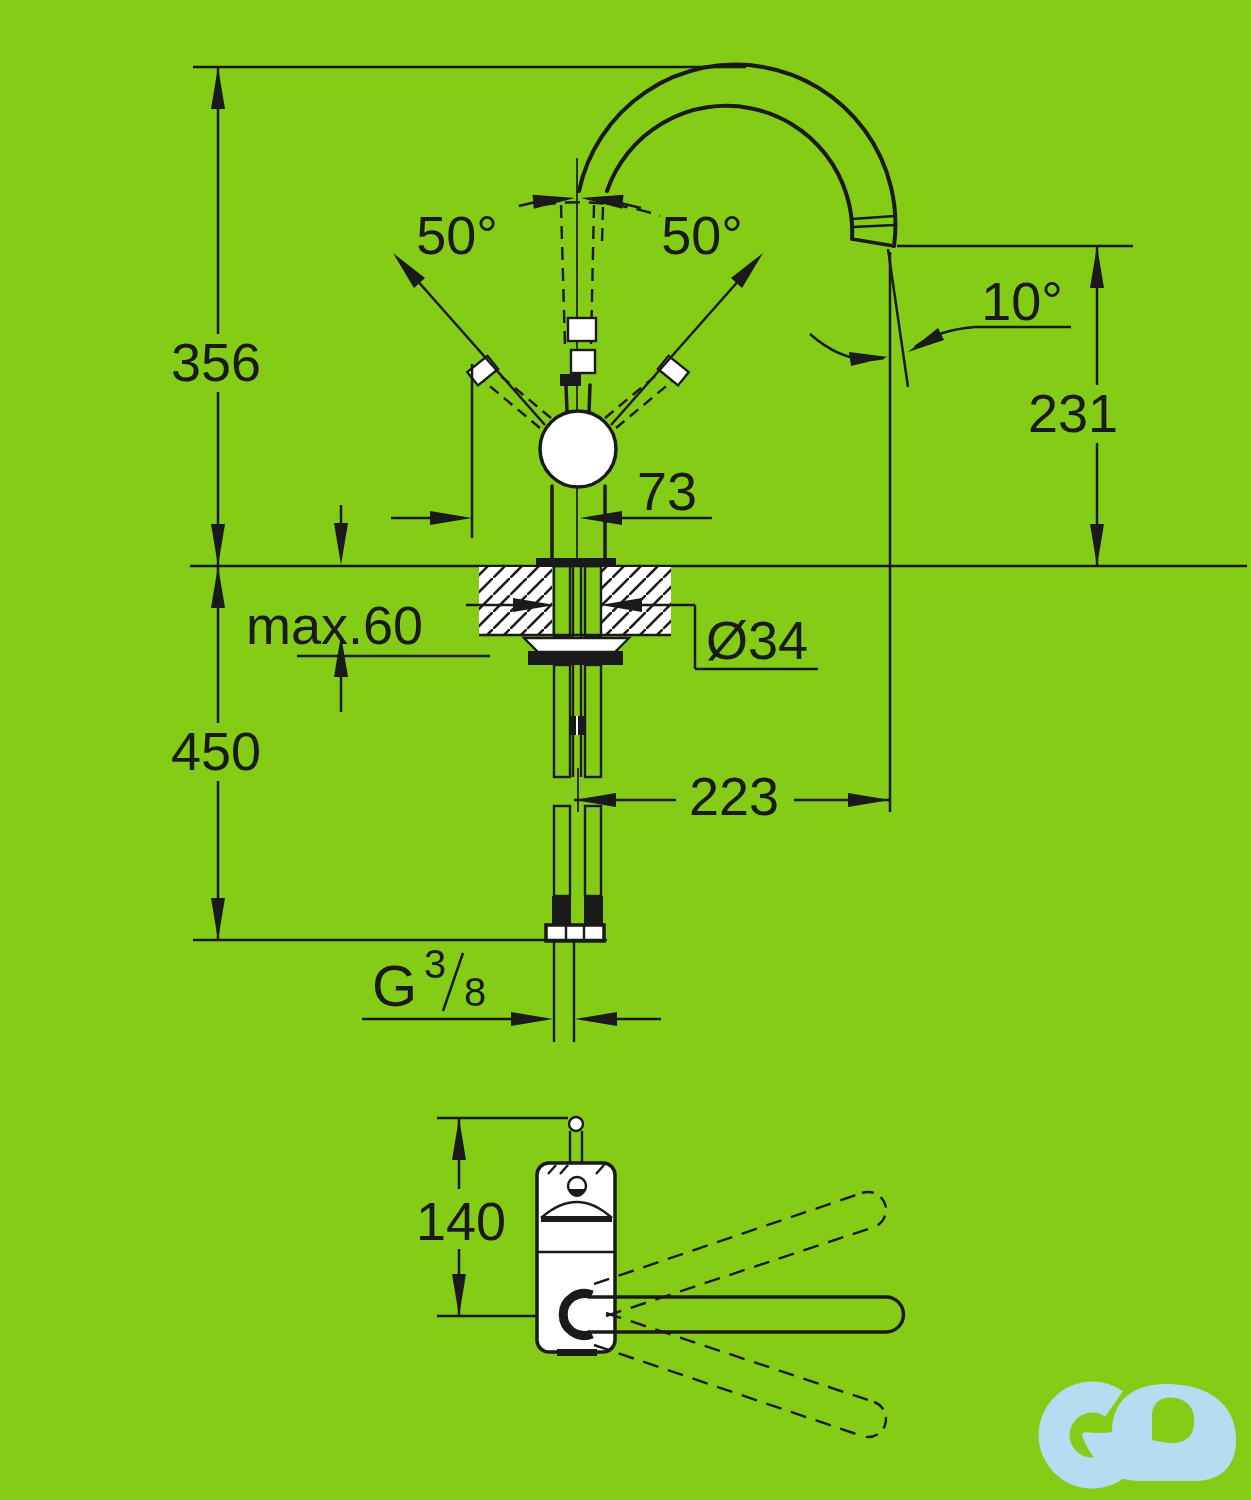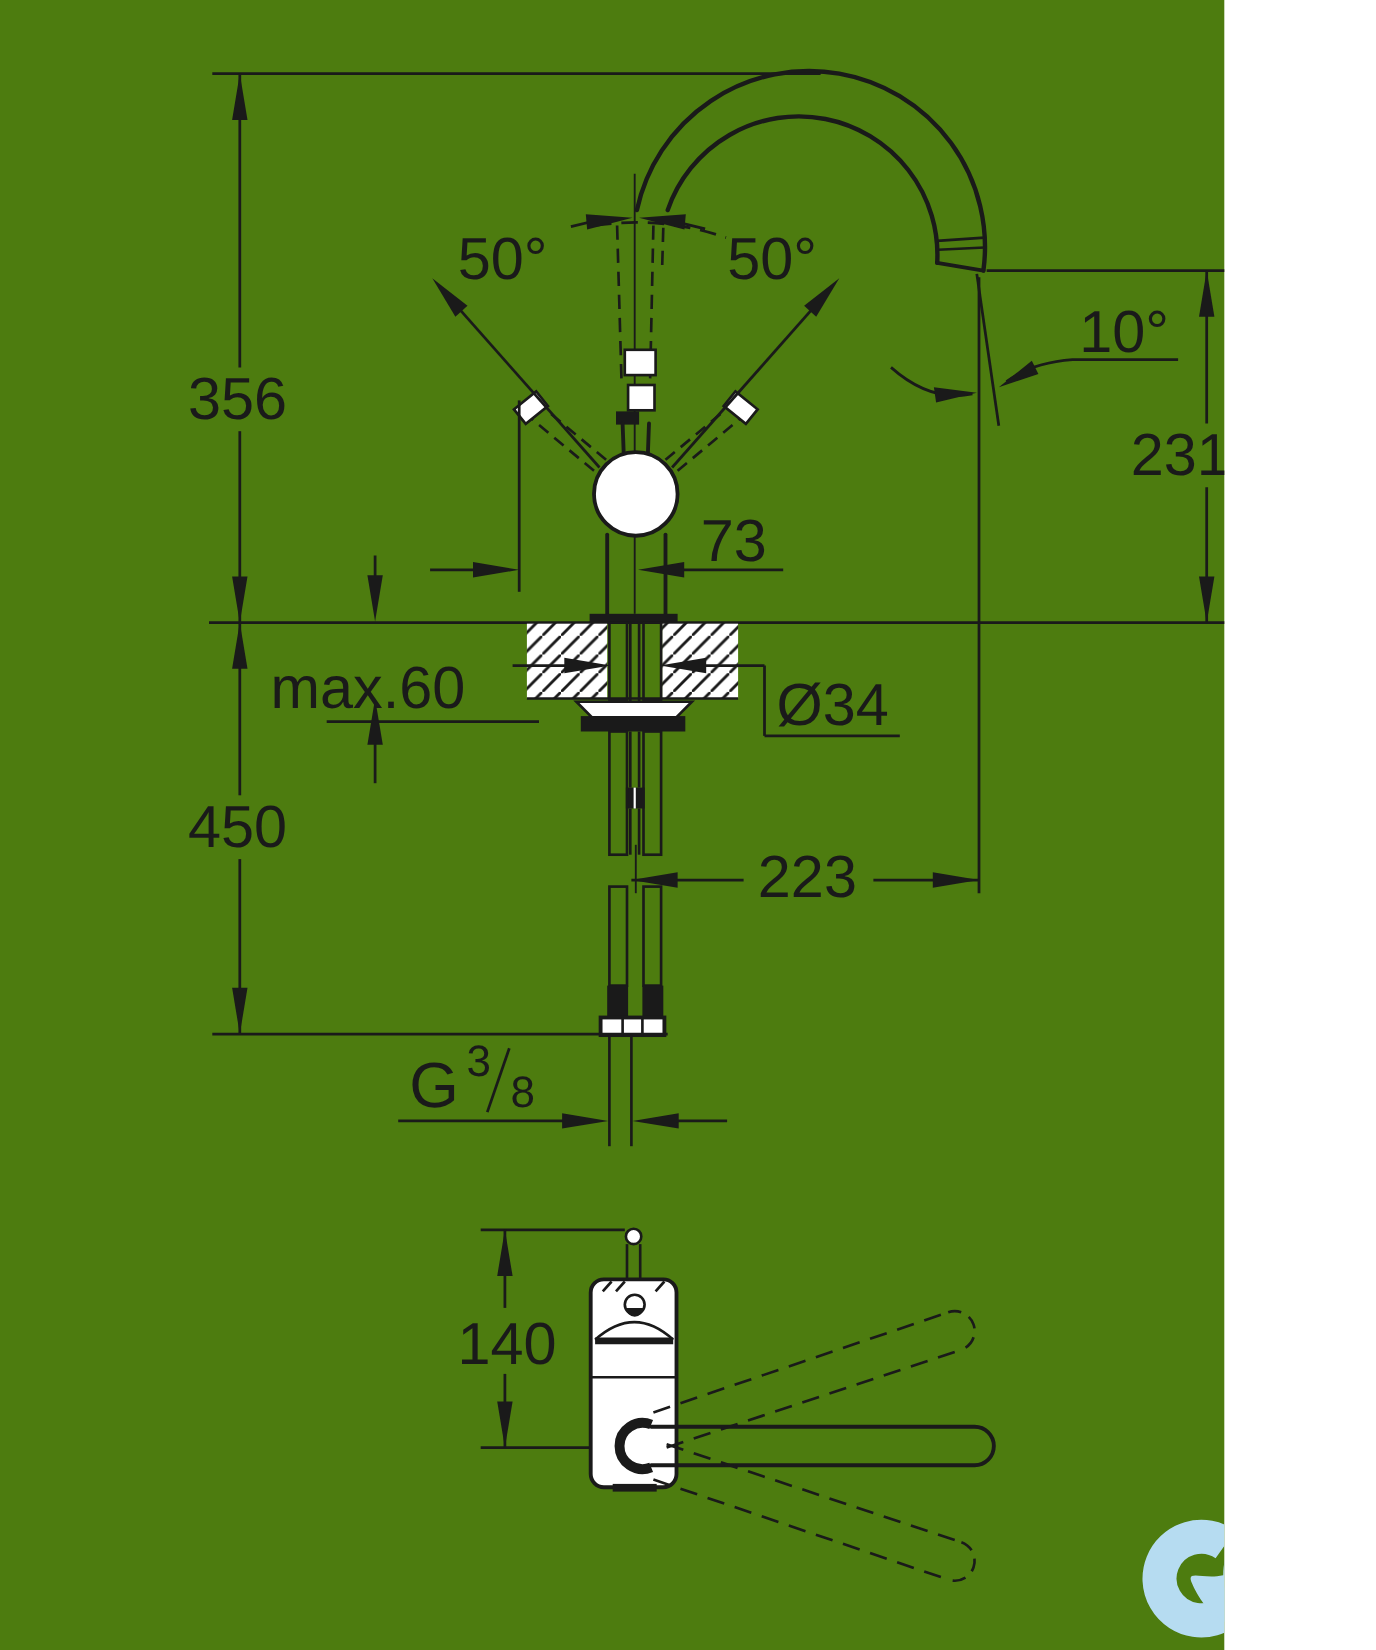--- a/index.html
+++ b/index.html
@@ -1,16 +1,16 @@
 <!DOCTYPE html>
 <html><head>
 <meta charset="utf-8">
 <style>
   html,body{margin:0;padding:0;background:#ffffff;}
-  #stage{position:relative;width:1113px;height:1500px;background:#4d7c0f;overflow:hidden;
+  #stage{position:relative;width:1251px;height:1500px;background:#84cc16;overflow:hidden;
          font-family:"Liberation Sans", sans-serif;}
   svg{display:block}
   .part{stroke:#1a1a1a;stroke-width:3.5;fill:none;stroke-linecap:round;}
   .part-thin{stroke:#1a1a1a;stroke-width:2.4;fill:none;}
   .spout{stroke:#1a1a1a;stroke-width:4;fill:none;stroke-linecap:round;}
   .dim{stroke:#1a1a1a;stroke-width:2.5;fill:none;stroke-linecap:butt;}
   .ctr{stroke:#1a1a1a;stroke-width:1.7;fill:none;}
   .fillblk{fill:#1a1a1a;stroke:none;}
   .whitefill{fill:#ffffff;}
   .dash{stroke-dasharray:13 8;}

